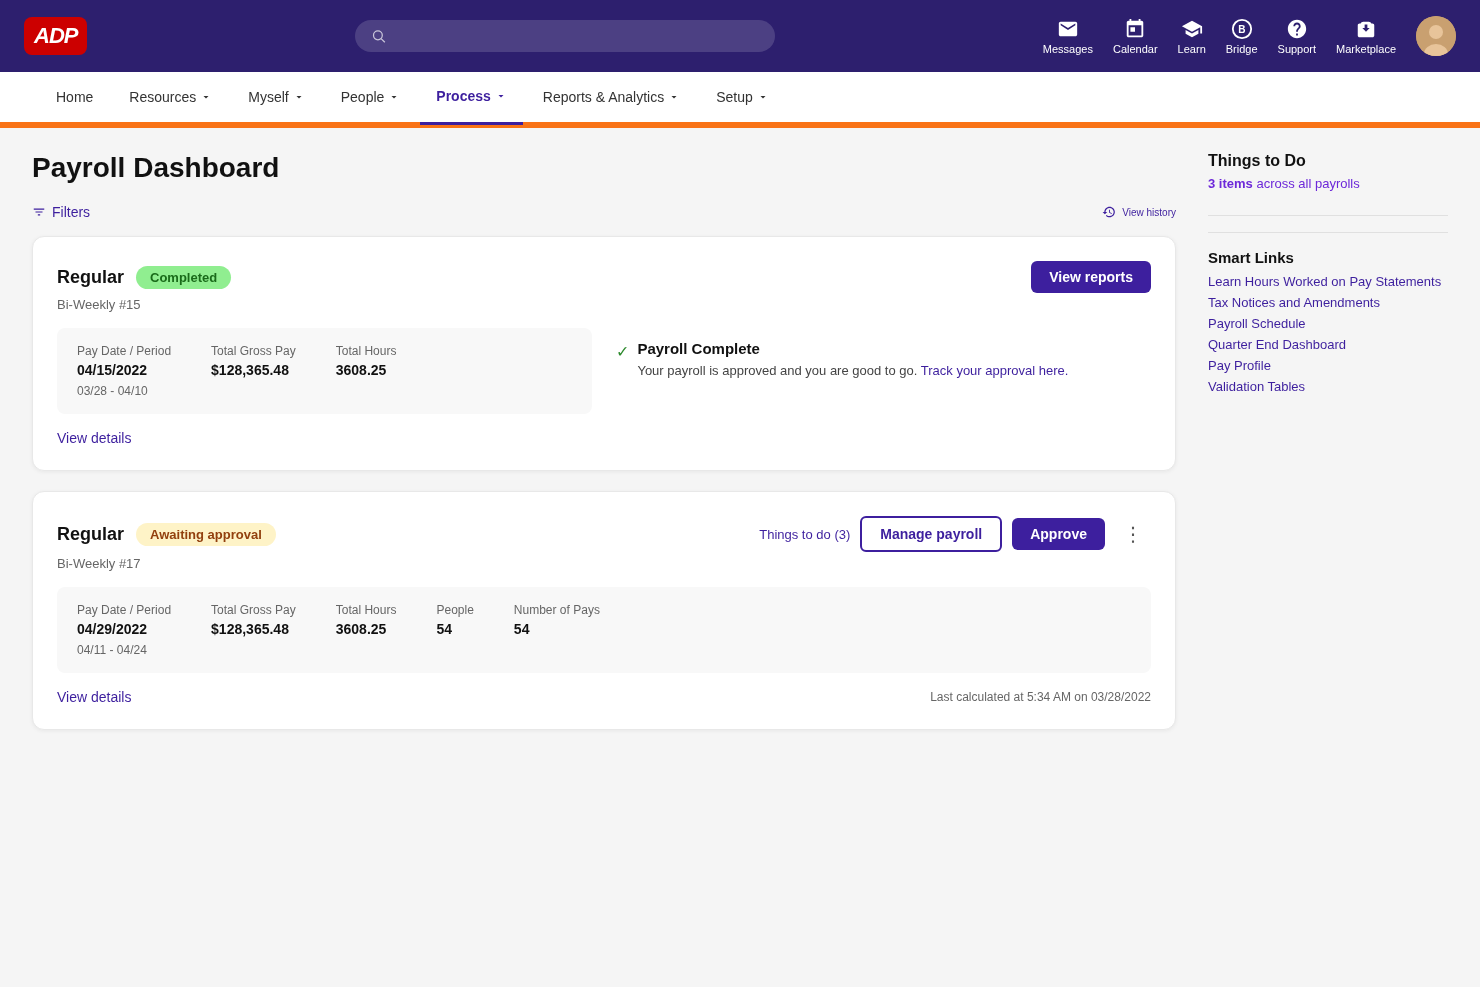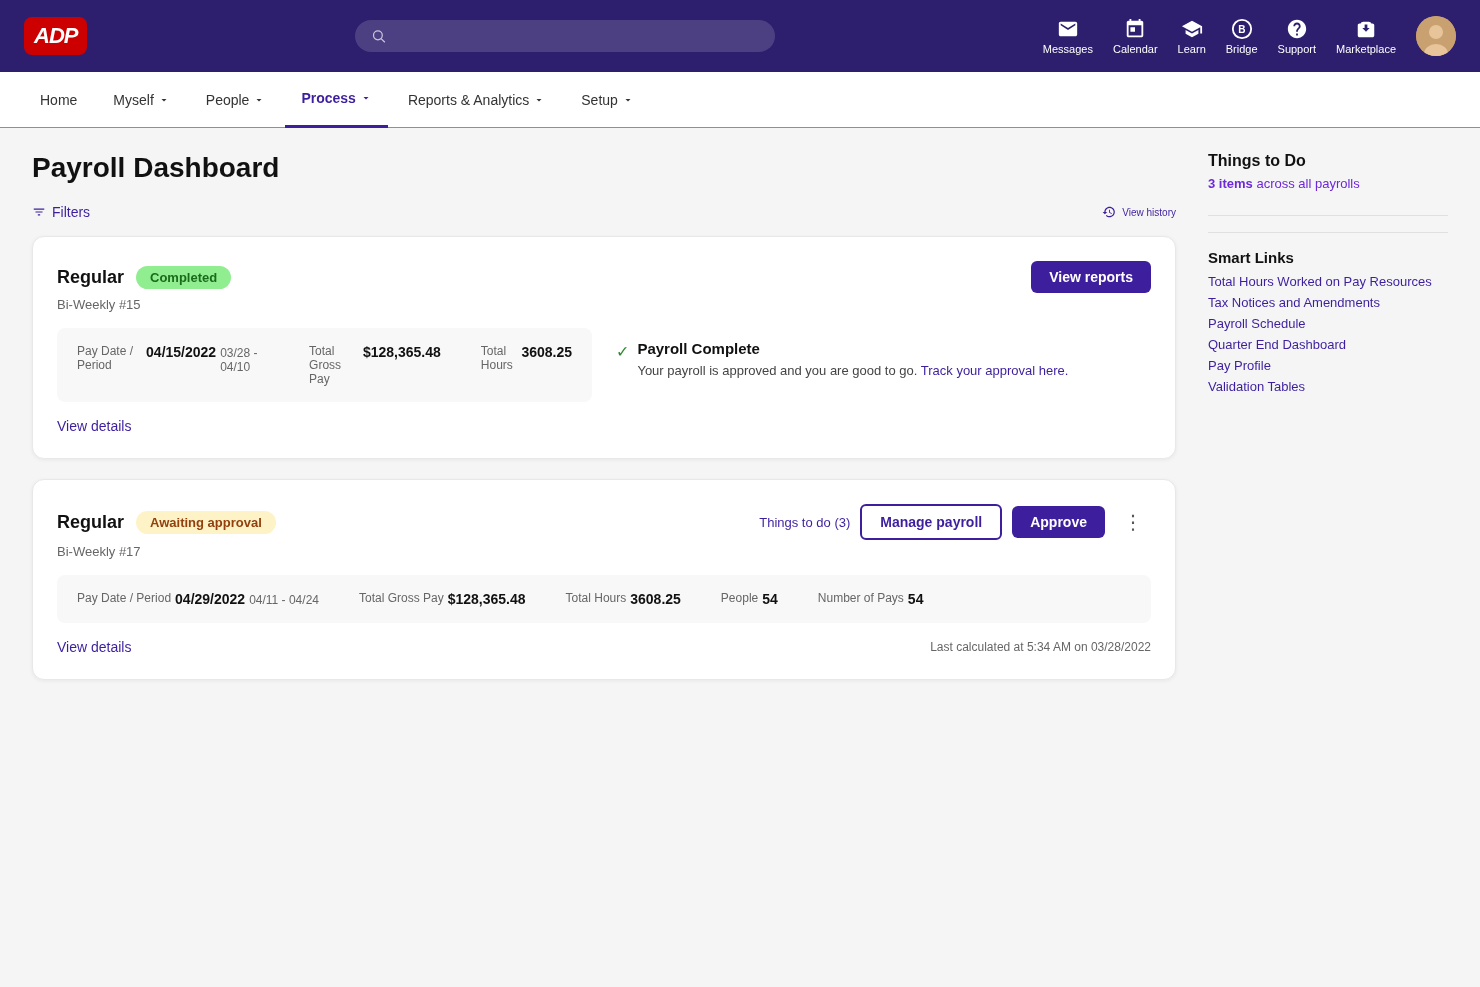--- a/index.html
+++ b/index.html
@@ -70,24 +70,24 @@
       cursor: pointer;
       display: flex;
       align-items: center;
       justify-content: center;
     }
     .avatar-img svg { width: 40px; height: 40px; }
 
     
     .main-nav {
       background: white;
-      border-bottom: 1px solid #f97316;
-      display: flex;
-      align-items: center;
-      padding: 0 24px;
+      border-bottom: 6px solid #f97316;
+      display: flex;
+      align-items: center;
+      padding: 0 40px;
       height: 56px;
       gap: 4px;
     }
     .main-nav-item {
       padding: 0 16px;
       height: 56px;
       display: flex;
       align-items: center;
       font-size: 14px;
       color: #333;
@@ -205,21 +205,21 @@
     }
 
     .card-data-row {
       background: #f8f8f8;
       border-radius: 8px;
       padding: 16px 20px;
       display: flex;
       gap: 40px;
       margin-bottom: 16px;
     }
-    .data-cell { display: flex; flex-direction: row; gap: 4px; }
+    .data-cell { display: flex; flex-direction: column; gap: 4px; }
     .data-label { font-size: 12px; color: #666; font-weight: 400; }
     .data-value { font-size: 14px; color: #111; font-weight: 600; }
     .data-value-sub { font-size: 12px; color: #666; font-weight: 400; margin-top: 2px; }
 
     .card-status-section {
       flex: 1;
       padding-left: 24px;
     }
 
     .payroll-complete {
@@ -394,20 +394,26 @@
         <circle cx="20" cy="16" r="7" fill="#e8c49a"></circle>
         <ellipse cx="20" cy="38" rx="12" ry="10" fill="#e8c49a"></ellipse>
       </svg>
     </div>
   </div>
 </nav>
 
 <nav class="main-nav">
   <a class="main-nav-item">
     <span>Home</span>
+  </a>
+  <a class="main-nav-item">
+    <span>Resources</span>
+    <svg class="chevron-small" viewBox="0 0 24 24">
+        <path d="M7 10l5 5 5-5z"></path>
+      </svg>
   </a>
   <a class="main-nav-item">
     <span>Myself</span>
     <svg class="chevron-small" viewBox="0 0 24 24">
         <path d="M7 10l5 5 5-5z"></path>
       </svg>
   </a>
   <a class="main-nav-item">
     <span>People</span>
     <svg class="chevron-small" viewBox="0 0 24 24">
@@ -554,21 +560,21 @@
       </div>
     </div>
 
     <hr class="sidebar-divider">
 
 
     <hr class="sidebar-divider">
 
     <div class="sidebar-section">
       <div class="sidebar-section-heading">Smart Links</div>
-      <a class="sidebar-link">Total Hours Worked on Pay Resources</a>
+      <a class="sidebar-link">Learn Hours Worked on Pay Statements</a>
       <a class="sidebar-link">Tax Notices and Amendments</a>
       <a class="sidebar-link">Payroll Schedule</a>
       <a class="sidebar-link">Quarter End Dashboard</a>
       <a class="sidebar-link">Pay Profile</a>
       <a class="sidebar-link">Validation Tables</a>
     </div>
   </div>
 </div>
 
 </body></html>

